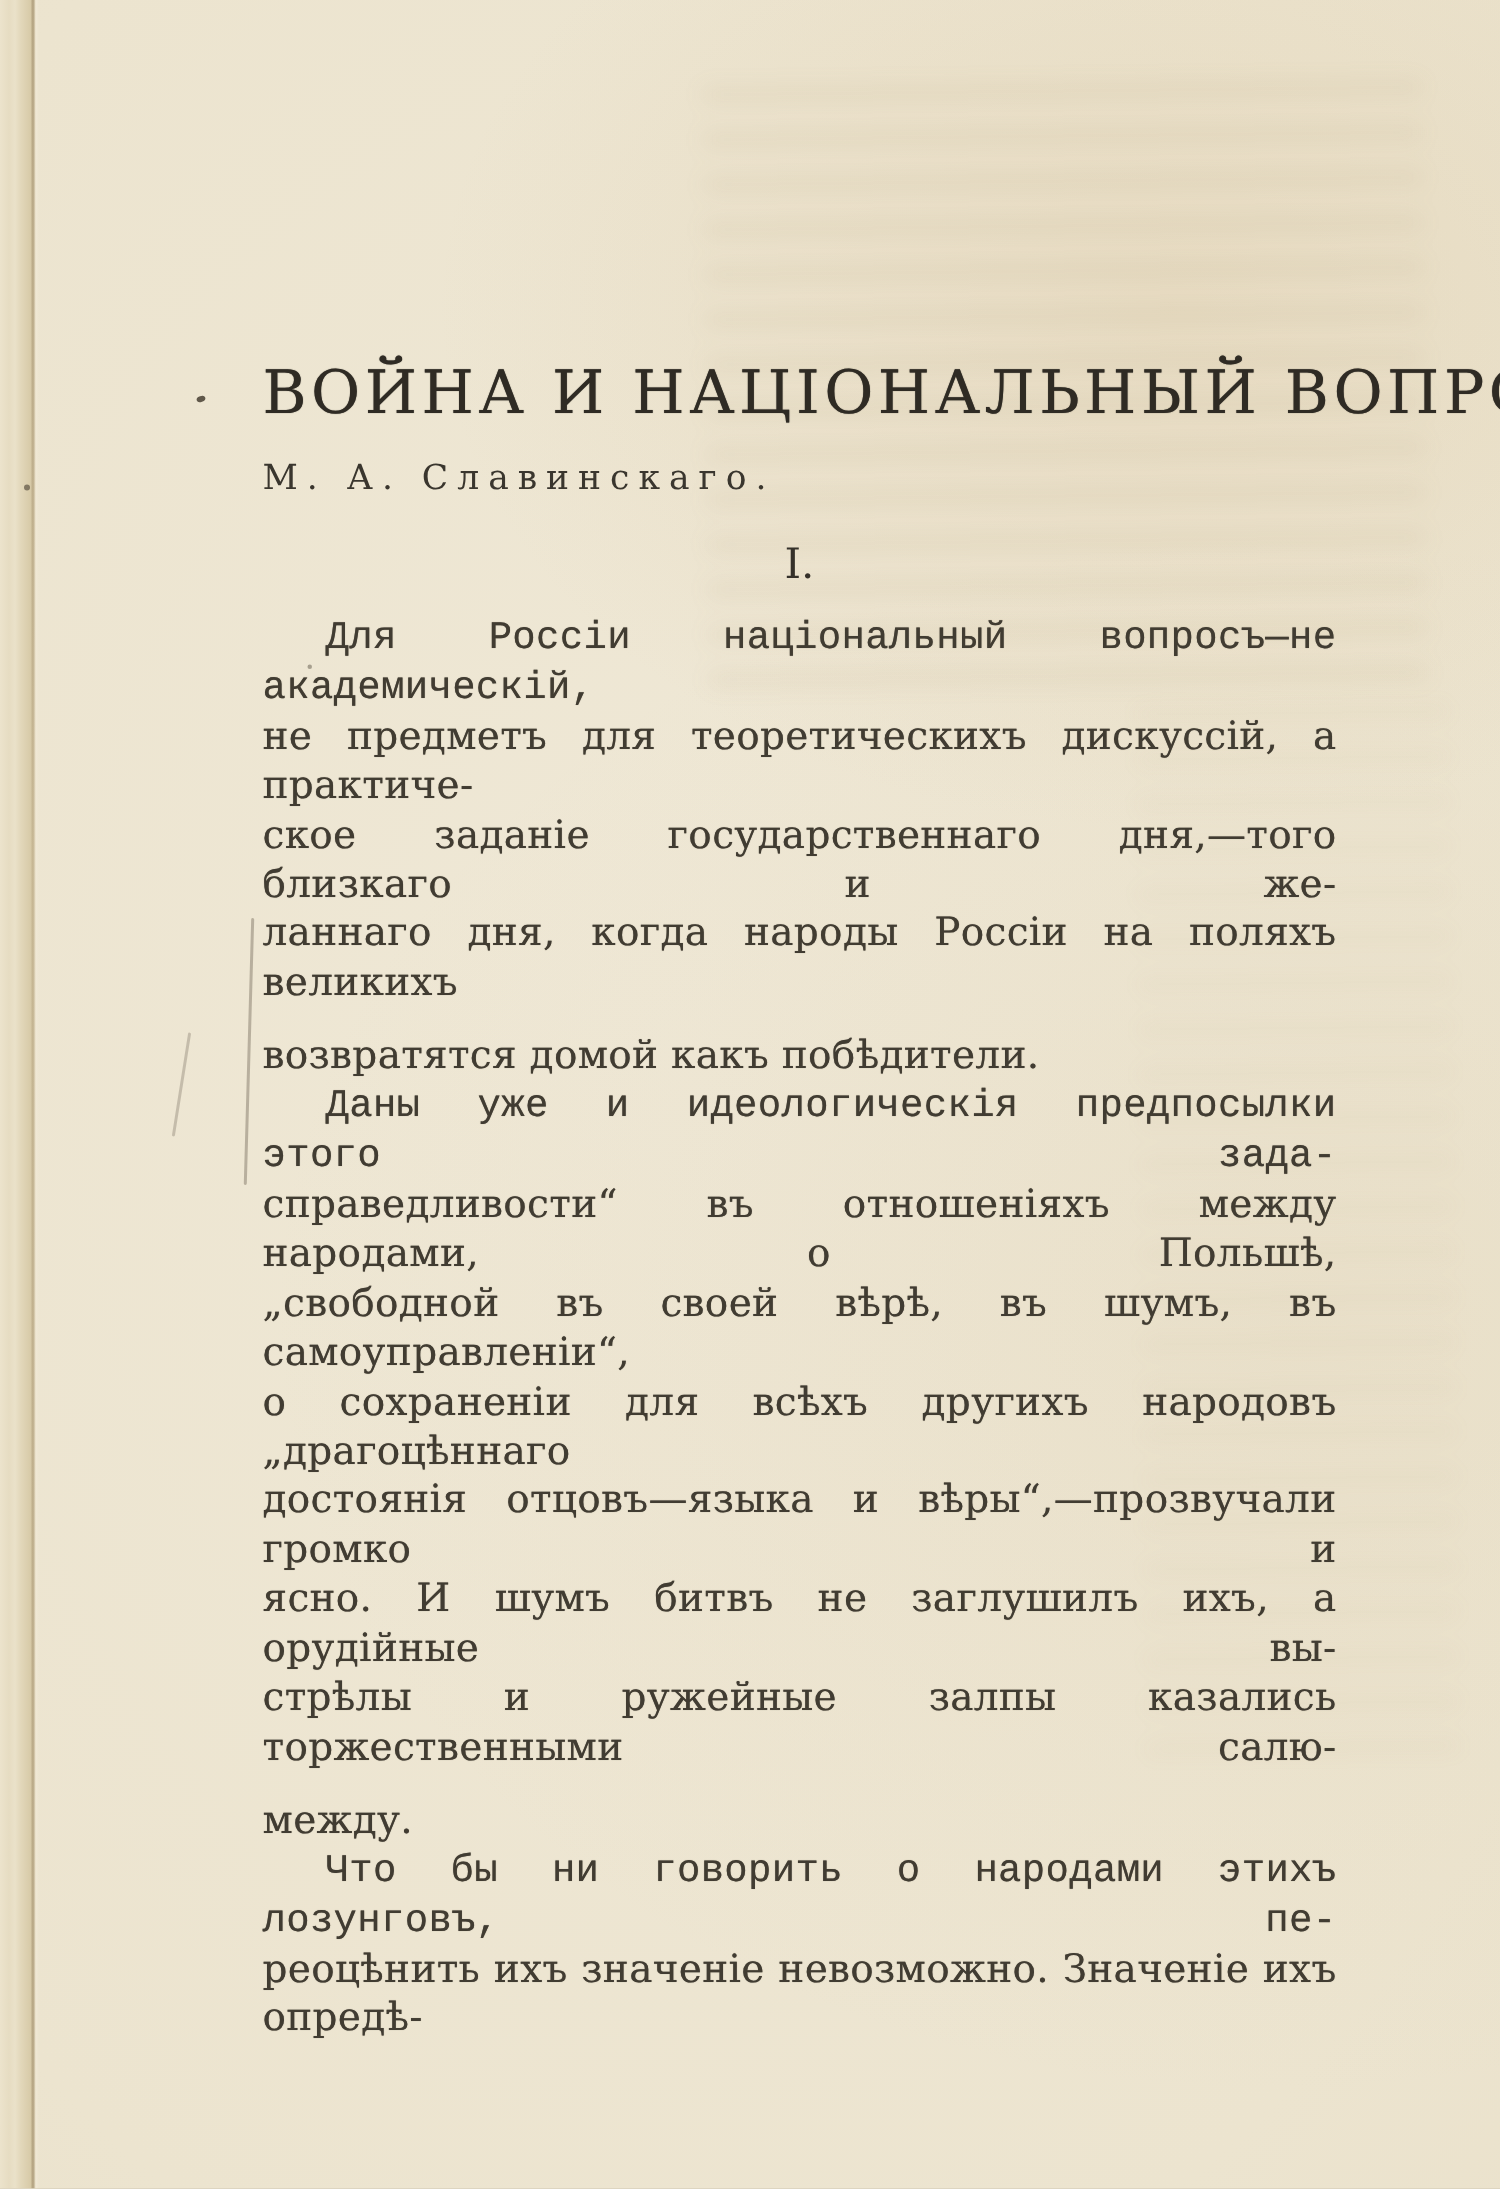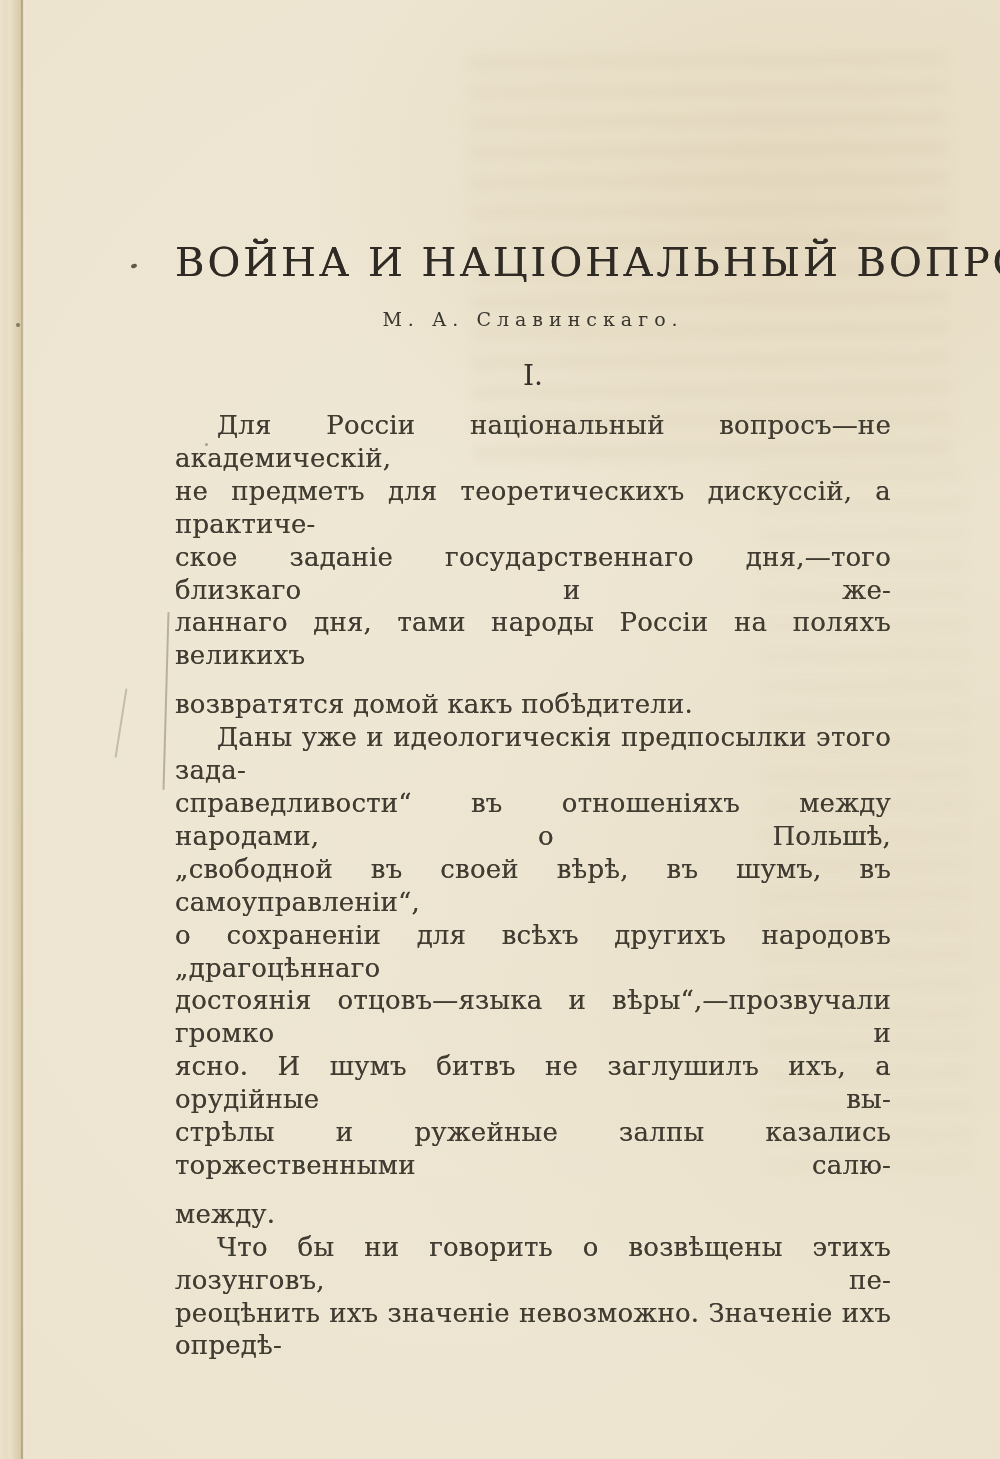--- a/index.html
+++ b/index.html
@@ -56,40 +56,39 @@
     position:absolute;top:238px;left:0;width:100%;
     text-align:center;
     font-size:40px;line-height:48px;
     letter-spacing:3px;
     color:#2f2b24;
     text-shadow:0 0 .6px rgba(47,43,36,.85);
     white-space:nowrap;
   }
   .byline{
     position:absolute;top:306px;left:0;width:100%;
-    text-align:center;
-    font-size:19px;line-height:26px;
+    font-size:23px;line-height:26px;
     letter-spacing:6px;
     color:#3a362e;
   }
   .section-no{
     position:absolute;top:360px;left:0;width:100%;
     text-align:center;
     font-size:28px;line-height:32px;
     color:#35312a;
   }
   .paragraphs{
     position:absolute;top:409px;left:0;width:716px;
     font-size:26px;line-height:32.9px;
     color:#413c32;
     text-shadow:0 0 .45px rgba(65,60,50,.75);
     letter-spacing:.2px;
   }
   .line{text-align:justify;text-align-last:justify;white-space:normal;}
-  .line.first{text-indent:42px;}
+  .line.first{text-indent:42px;font-family:Liberation Mono, monospace;}
   .line.last{text-align-last:left;margin-top:16px;}
 </style>
 </head>
 <body>
 
 <div class="page">
   <div class="bleed b1"></div>
   <div class="bleed b2"></div>
   <div class="page-edge"></div>
   <div class="page-edge-line"></div>
@@ -101,32 +100,32 @@
 
   <div class="text-col">
     <div class="title">ВОЙНА И НАЦІОНАЛЬНЫЙ ВОПРОСЪ</div>
     <div class="byline">М. А. Славинскаго.</div>
     <div class="section-no">I.</div>
     <div class="paragraphs">
         <div class="paragraph">
           <div class="line first">Для Россіи національный вопросъ—не академическій,</div>
           <div class="line">не предметъ для теоретическихъ дискуссій, а практиче-</div>
           <div class="line">ское заданіе государственнаго дня,—того близкаго и же-</div>
-          <div class="line">ланнаго дня, тами народы Россіи на поляхъ великихъ</div>
+          <div class="line">ланнаго дня, когда народы Россіи на поляхъ великихъ</div>
           <div class="line last">возвратятся домой какъ побѣдители.</div>
         </div>
         <div class="paragraph">
           <div class="line first">Даны уже и идеологическія предпосылки этого зада-</div>
           <div class="line">справедливости“ въ отношеніяхъ между народами, о Польшѣ,</div>
           <div class="line">„свободной въ своей вѣрѣ, въ шумъ, въ самоуправленіи“,</div>
           <div class="line">о сохраненіи для всѣхъ другихъ народовъ „драгоцѣннаго</div>
           <div class="line">достоянія отцовъ—языка и вѣры“,—прозвучали громко и</div>
           <div class="line">ясно. И шумъ битвъ не заглушилъ ихъ, а орудійные вы-</div>
           <div class="line">стрѣлы и ружейные залпы казались торжественными салю-</div>
           <div class="line last">между.</div>
         </div>
         <div class="paragraph">
-          <div class="line first">Что бы ни говорить о возвѣщены этихъ лозунговъ, пе-</div>
+          <div class="line first">Что бы ни говорить о народами этихъ лозунговъ, пе-</div>
           <div class="line">реоцѣнить ихъ значеніе невозможно. Значеніе ихъ опредѣ-</div>
         </div>
       </div>
   </div>
 </div>
 
 </body></html>

